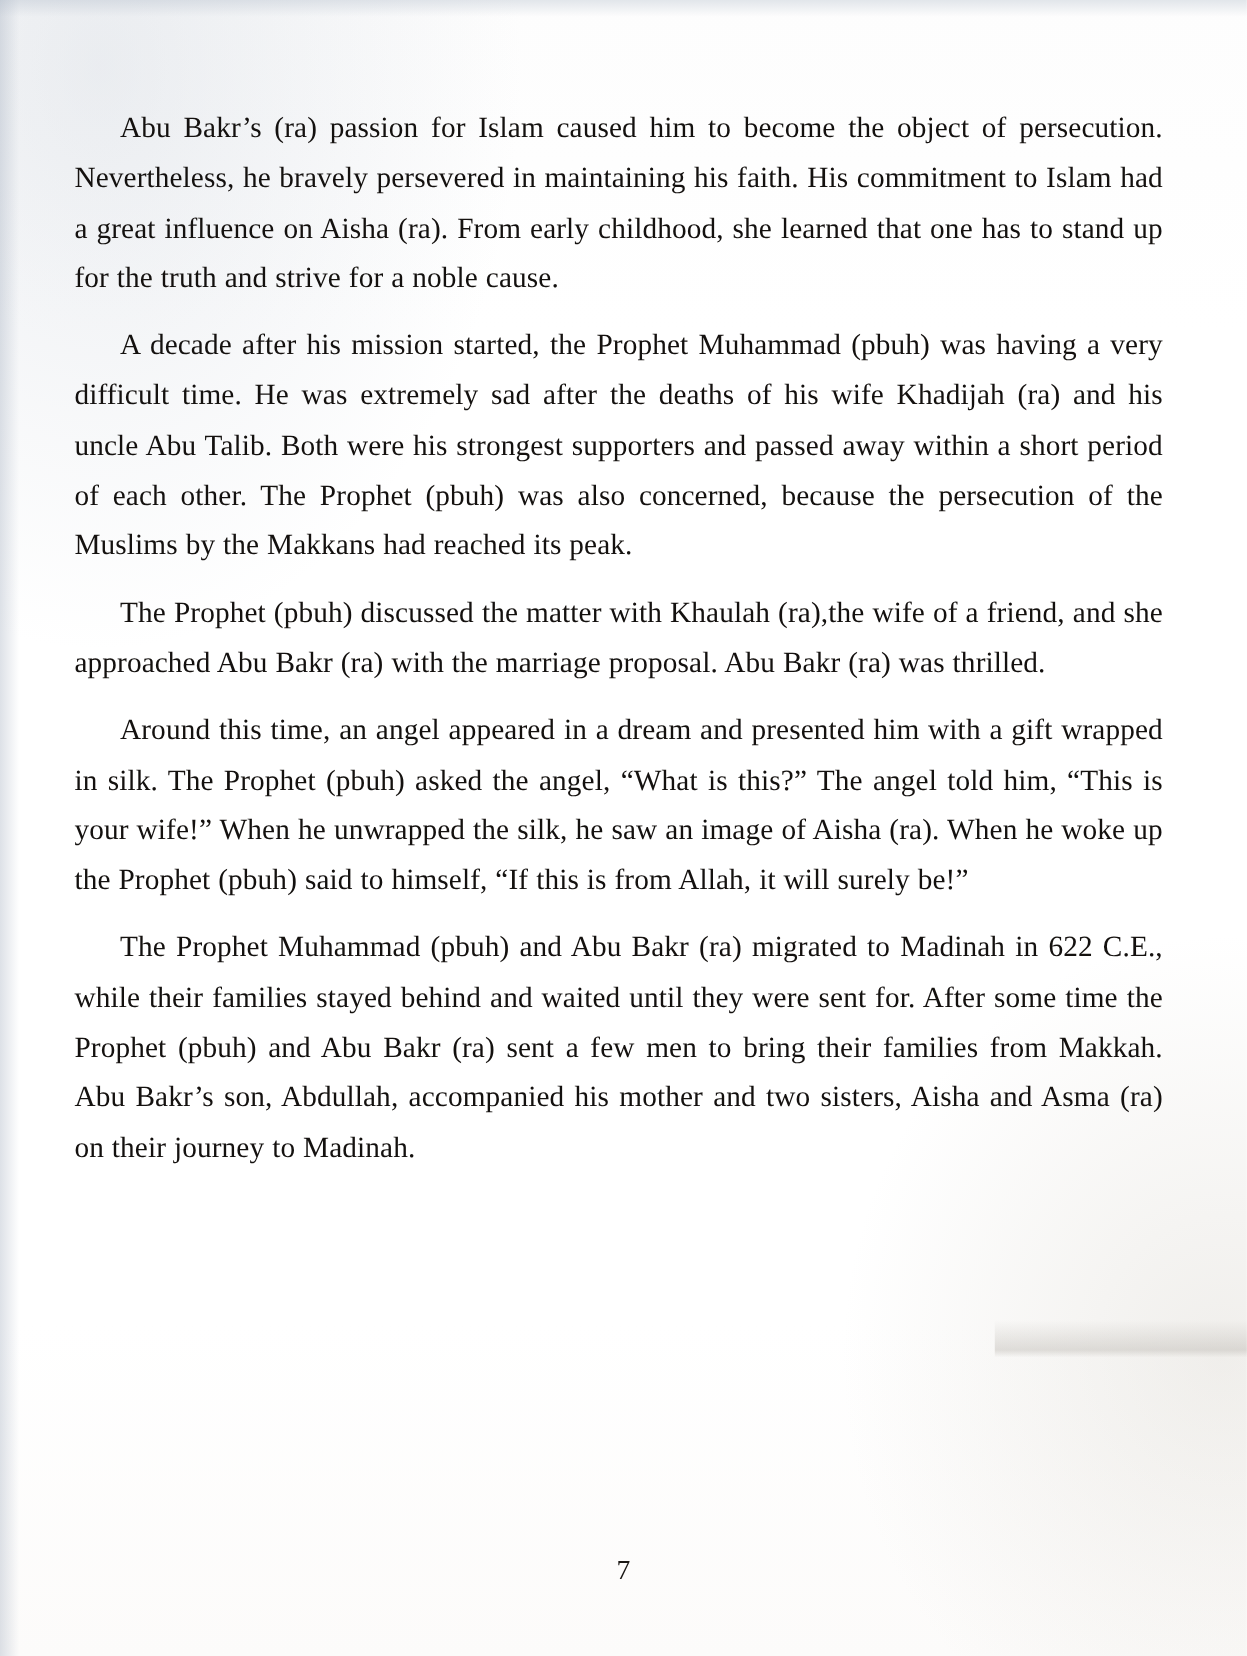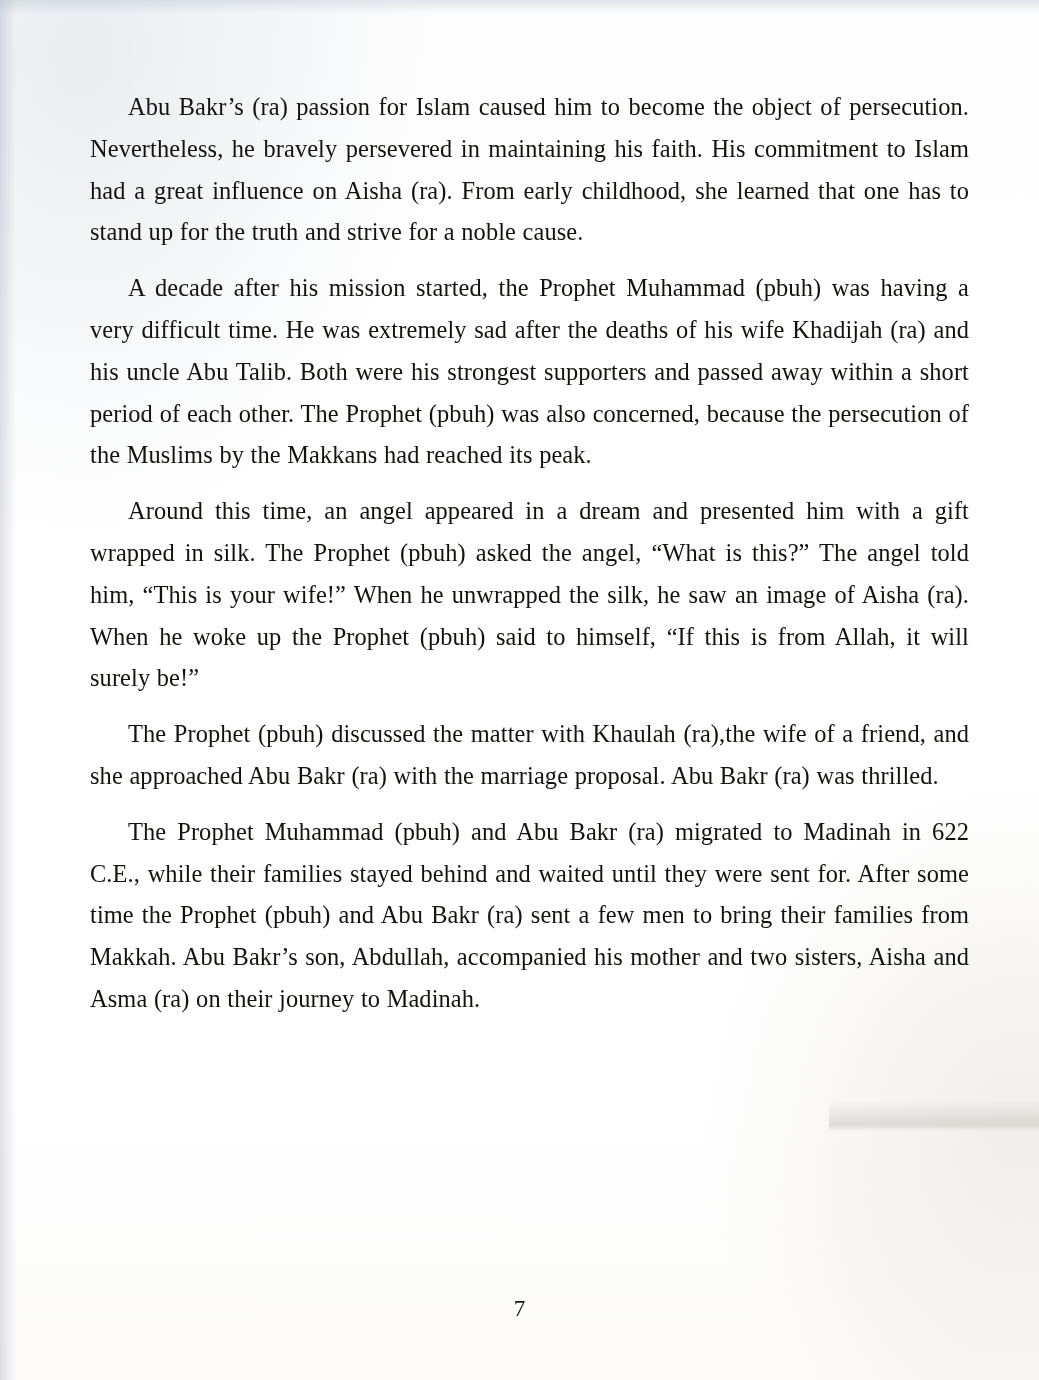--- a/index.html
+++ b/index.html
@@ -41,21 +41,21 @@
     position: absolute;
     right: 0;
     top: 1100px;
     width: 210px;
     height: 52px;
     background: linear-gradient(180deg, rgba(255,255,255,0) 0%, rgba(190,186,180,0.45) 48%, rgba(255,255,255,0) 60%);
     pointer-events: none;
   }
   .content {
     position: relative;
-    padding: 86px 70px 0 90px;
+    padding: 86px 70px 0 62px;
     box-sizing: border-box;
   }
   .para {
     font-size: 24.4px;
     line-height: 41.8px;
     text-align: justify;
     text-justify: inter-word;
     text-indent: 38px;
     margin: 0 0 14px 0;
     letter-spacing: 0.1px;
@@ -79,18 +79,18 @@
 <body>
 
 <div class="page-scan"></div>
 <div class="edge-left"></div>
 <div class="edge-top"></div>
 <div class="crease"></div>
 
 <div class="content">
   <p class="para">Abu Bakr’s (ra) passion for Islam caused him to become the object of persecution. Nevertheless, he bravely persevered in maintaining his faith. His commitment to Islam had a great influence on Aisha (ra). From early childhood, she learned that one has to stand up for the truth and strive for a noble cause.</p>
   <p class="para">A decade after his mission started, the Prophet Muhammad (pbuh) was having a very difficult time. He was extremely sad after the deaths of his wife Khadijah (ra) and his uncle Abu Talib. Both were his strongest supporters and passed away within a short period of each other. The Prophet (pbuh) was also concerned, because the persecution of the Muslims by the Makkans had reached its peak.</p>
+  <p class="para">The Prophet (pbuh) discussed the matter with Khaulah (ra),the wife of a friend, and she approached Abu Bakr (ra) with the marriage proposal. Abu Bakr (ra) was thrilled.</p>
   <p class="para">Around this time, an angel appeared in a dream and presented him with a gift wrapped in silk. The Prophet (pbuh) asked the angel, “What is this?” The angel told him, “This is your wife!” When he unwrapped the silk, he saw an image of Aisha (ra). When he woke up the Prophet (pbuh) said to himself, “If this is from Allah, it will surely be!”</p>
-  <p class="para">The Prophet (pbuh) discussed the matter with Khaulah (ra),the wife of a friend, and she approached Abu Bakr (ra) with the marriage proposal. Abu Bakr (ra) was thrilled.</p>
   <p class="para">The Prophet Muhammad (pbuh) and Abu Bakr (ra) migrated to Madinah in 622 C.E., while their families stayed behind and waited until they were sent for. After some time the Prophet (pbuh) and Abu Bakr (ra) sent a few men to bring their families from Makkah. Abu Bakr’s son, Abdullah, accompanied his mother and two sisters, Aisha and Asma (ra) on their journey to Madinah.</p>
 </div>
 
 <div class="page-number">7</div>
 
 </body></html>

